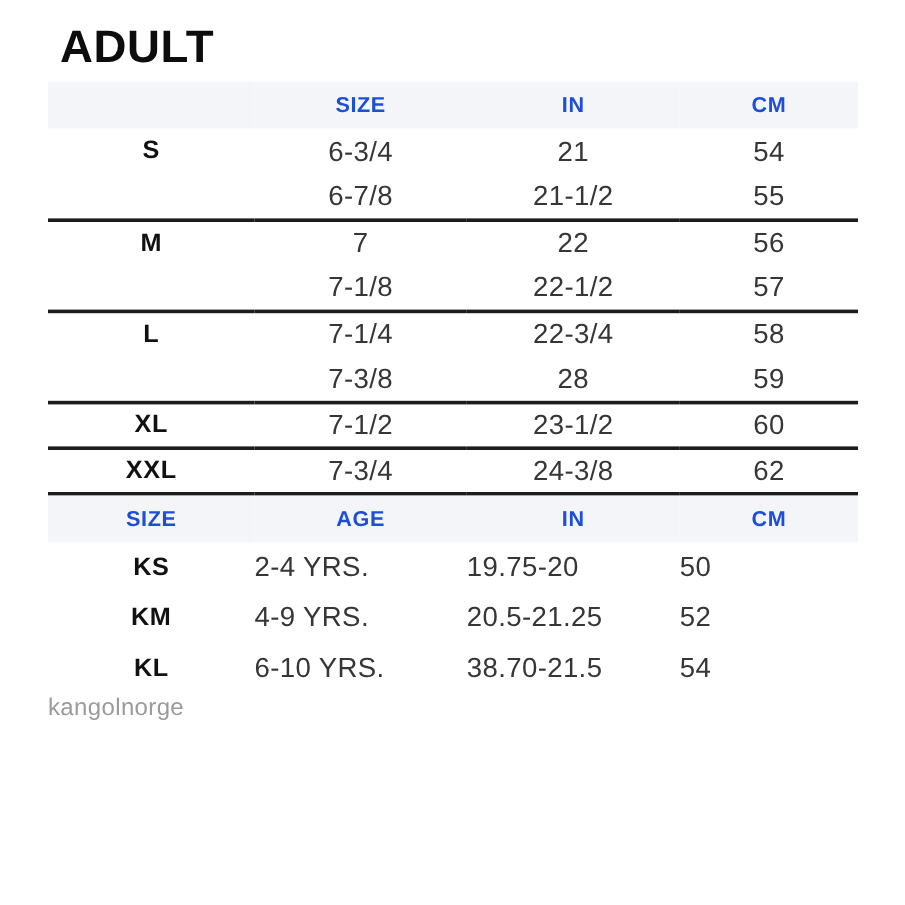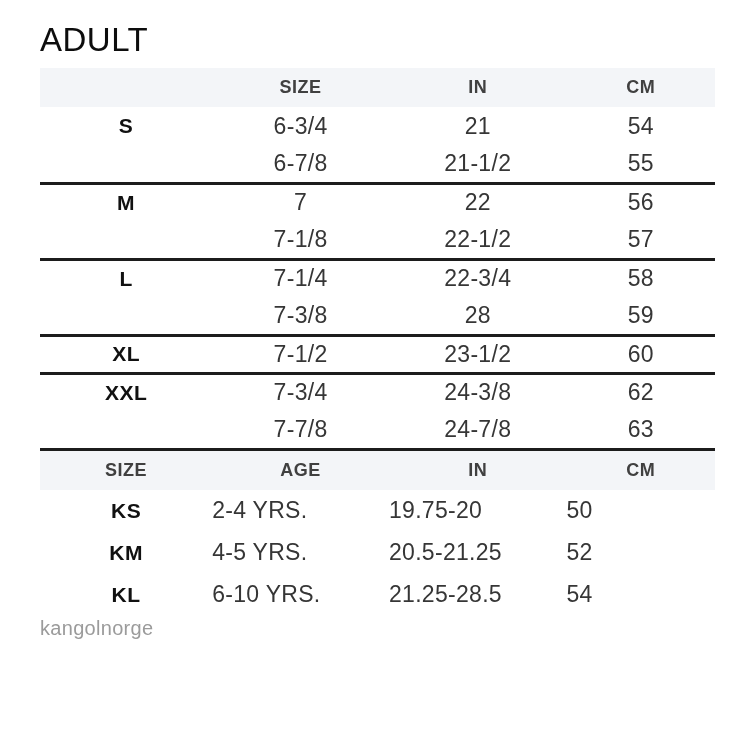--- a/index.html
+++ b/index.html
@@ -12,33 +12,33 @@
   *{box-sizing:border-box;}
   html,body{margin:0;padding:0;}
   body{
     width:754px;height:754px;
     background:#ffffff;
     font-family:"Liberation Sans", sans-serif;
     overflow:hidden;
   }
   .wrap{padding:26px 39px 0 40px;}
   .section-title{
-    margin:0 0 14px 0;
-    font-size:33px;line-height:28px;
-    font-weight:400;letter-spacing:.5px;
+    margin:0 0 14px 10px;
+    font-size:38px;line-height:28px;
+    font-weight:700;letter-spacing:.5px;
     color:var(--heading);
   }
   .section-title.kids{margin-top:15px;margin-bottom:17px;}
   table{width:100%;border-collapse:collapse;table-layout:fixed;}
   col.c1{width:25.5%;} col.c2{width:26.2%;} col.c3{width:26.3%;} col.c4{width:22%;}
   thead th{
     background:var(--band);
     height:39px;
     font-size:18px;font-weight:700;letter-spacing:.5px;
-    color:#404040;text-align:center;vertical-align:middle;
+    color:#1d4ed8;text-align:center;vertical-align:middle;
   }
   tbody.group{border-bottom:3px solid var(--line);}
   td,th{padding:0;}
   .adult td,.adult tbody th{height:38px;text-align:center;vertical-align:middle;}
   .kids-table td,.kids-table tbody th{height:42px;vertical-align:middle;}
   .row-label{font-size:21px;font-weight:700;letter-spacing:.5px;color:#111;}
   .data{font-size:23px;font-weight:300;color:var(--data_text);letter-spacing:.3px;}
   .footer{margin-top:1px;}
   .footer span{font-size:20px;color:var(--footer_text);letter-spacing:.3px;}
 </style>
@@ -119,26 +119,20 @@
       </tr>
     </tbody>
 
     <tbody class="group">
       <tr>
         <th class="row-label">XXL</th>
         <td class="data">7-3/4</td>
         <td class="data">24-3/8</td>
         <td class="data">62</td>
       </tr>
-      <tr>
-        <th></th>
-        <td class="data">7-7/8</td>
-        <td class="data">24-7/8</td>
-        <td class="data">63</td>
-      </tr>
     </tbody>
   </table>
 
 
   <table class="kids-table">
     <colgroup>
         <col class="c1">
         <col class="c2">
         <col class="c3">
         <col class="c4">
@@ -153,28 +147,28 @@
     </thead>
     <tbody>
       <tr>
         <th class="row-label">KS</th>
         <td class="data">2-4 YRS.</td>
         <td class="data">19.75-20</td>
         <td class="data">50</td>
       </tr>
       <tr>
         <th class="row-label">KM</th>
-        <td class="data">4-5 YRS.</td>
+        <td class="data">4-9 YRS.</td>
         <td class="data">20.5-21.25</td>
         <td class="data">52</td>
       </tr>
       <tr>
         <th class="row-label">KL</th>
         <td class="data">6-10 YRS.</td>
-        <td class="data">21.25-28.5</td>
+        <td class="data">38.70-21.5</td>
         <td class="data">54</td>
       </tr>
     </tbody>
   </table>
 
   <div class="footer">
     <span>kangolnorge</span>
   </div>
 
 </div>

